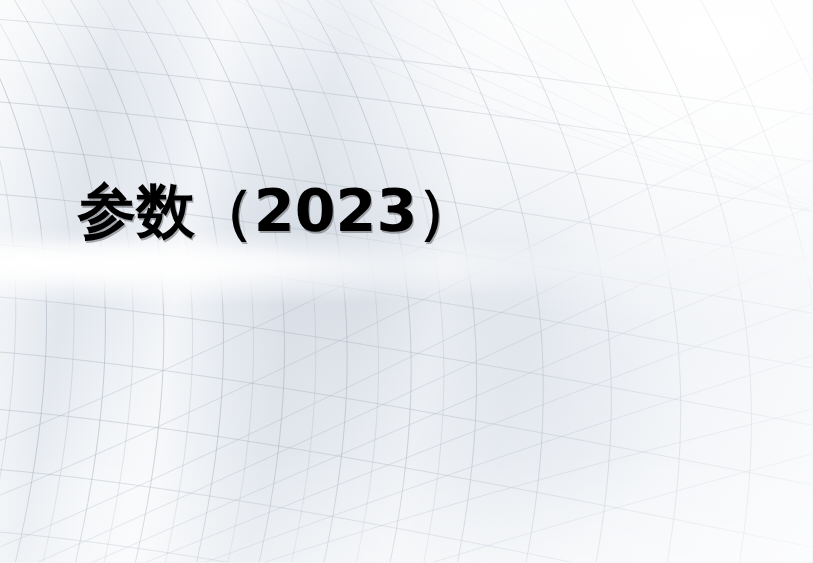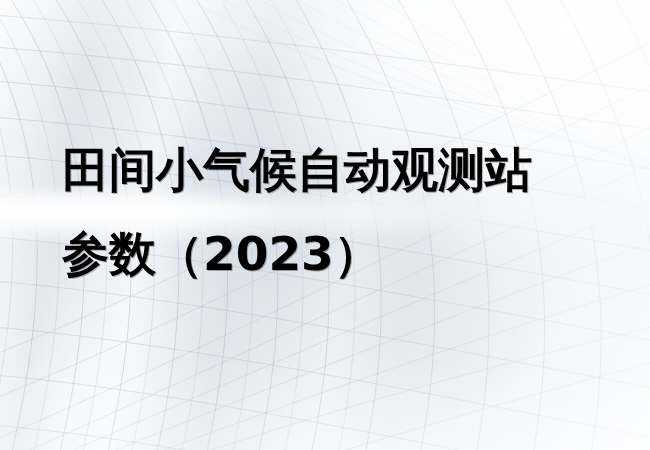--- a/index.html
+++ b/index.html
@@ -182,17 +182,16 @@
         </g>
       </g>
     </svg>
   </div>
 
   <div class="bg-layer" id="bg-streak"></div>
 
   <div class="bg-layer" id="bg-vignette"></div>
 
   <div id="title-block">
-    <div class="title-line">田间小气候自动观测站</div>
     <div class="title-line">参数（2023）</div>
   </div>
 
 </div>
 
 </body></html>

